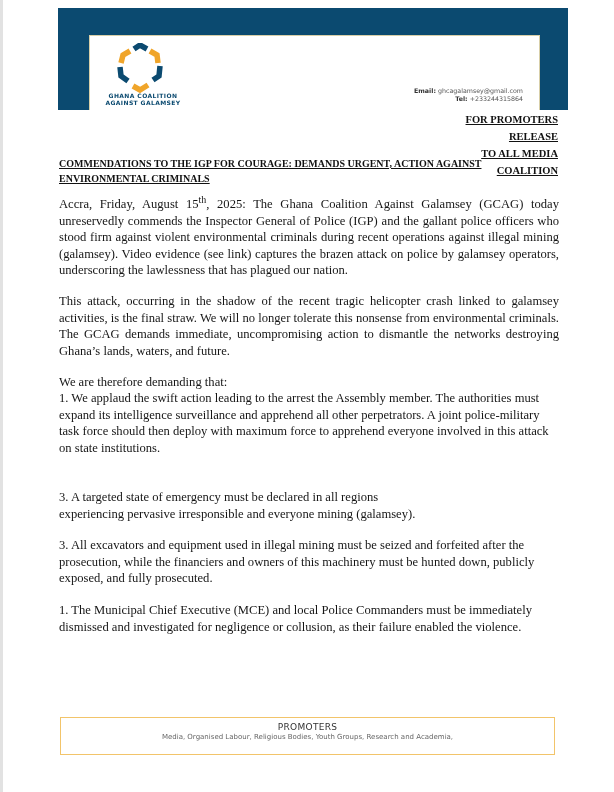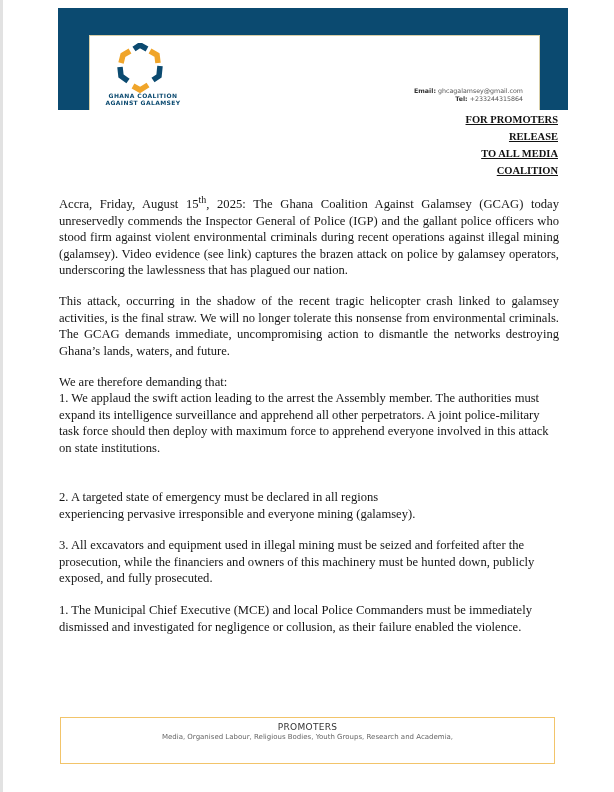--- a/index.html
+++ b/index.html
@@ -44,21 +44,21 @@
   }
   .justify { text-align:justify; text-align-last:left; }
   .p1 { top:196px; }
   .p2 { top:293px; }
   .p3 { top:374px; }
   .p4 { top:390px; }
   .p5 { top:489px; }
   .p6 { top:537px; }
   .p7 { top:602px; }
   .footer-box {
-    position:absolute; left:60px; top:717px; width:495px; height:47px;
+    position:absolute; left:60px; top:717px; width:495px; height:38px;
     border:1px solid #f2c46a; box-sizing:border-box; text-align:center;
     font-family:"DejaVu Sans", sans-serif; color:#666;
   }
   .footer-title { font-size:9px; color:#333; margin-top:4px; letter-spacing:0.3px; }
   .footer-line { font-size:7px; line-height:10px; }
   sup { font-size:10px; line-height:0; }
 </style>
 </head>
 <body>
 
@@ -86,32 +86,34 @@
     </div>
   </div>
 </div>
 
 <div class="release">
   <div>FOR PROMOTERS RELEASE</div>
   <div>TO ALL MEDIA COALITION</div>
 </div>
 
 <div class="headline">
+  <div>COMMENDATIONS TO THE IGP FOR COURAGE: DEMANDS URGENT, ACTION AGAINST</div>
+  <div>ENVIRONMENTAL CRIMINALS</div>
 </div>
 
 <div class="body-text justify p1"><span>Accra, Friday, August 15</span><sup>th</sup><span>, 2025: The Ghana Coalition Against Galamsey (GCAG) today unreservedly commends the Inspector General of Police (IGP) and the gallant police officers who stood firm against violent environmental criminals during recent operations against illegal mining (galamsey). Video evidence (see link) captures the brazen attack on police by galamsey operators, underscoring the lawlessness that has plagued our nation.</span></div>
 
 <div class="body-text justify p2">This attack, occurring in the shadow of the recent tragic helicopter crash linked to galamsey activities, is the final straw. We will no longer tolerate this nonsense from environmental criminals. The GCAG demands immediate, uncompromising action to dismantle the networks destroying Ghana’s lands, waters, and future.</div>
 
 <div class="body-text p3">We are therefore demanding that:</div>
 
 <div class="body-text p4">1. We applaud the swift action leading to the arrest the Assembly member. The authorities must expand its intelligence surveillance and apprehend all other perpetrators. A joint police-military task force should then deploy with maximum force to apprehend everyone involved in this attack on state institutions.</div>
 
 <div class="body-text p5">
-  <div>2. A targeted state of emergency must be declared in all regions</div>
+  <div>3. A targeted state of emergency must be declared in all regions</div>
   <div>experiencing pervasive irresponsible and everyone mining (galamsey).</div>
 </div>
 
 <div class="body-text p6">3. All excavators and equipment used in illegal mining must be seized and forfeited after the prosecution, while the financiers and owners of this machinery must be hunted down, publicly exposed, and fully prosecuted.</div>
 
 <div class="body-text p7">1. The Municipal Chief Executive (MCE) and local Police Commanders must be immediately dismissed and investigated for negligence or collusion, as their failure enabled the violence.</div>
 
 <div class="footer-box">
   <div class="footer-title">PROMOTERS</div>
   <div class="footer-line">Media, Organised Labour, Religious Bodies, Youth Groups, Research and Academia,</div>

